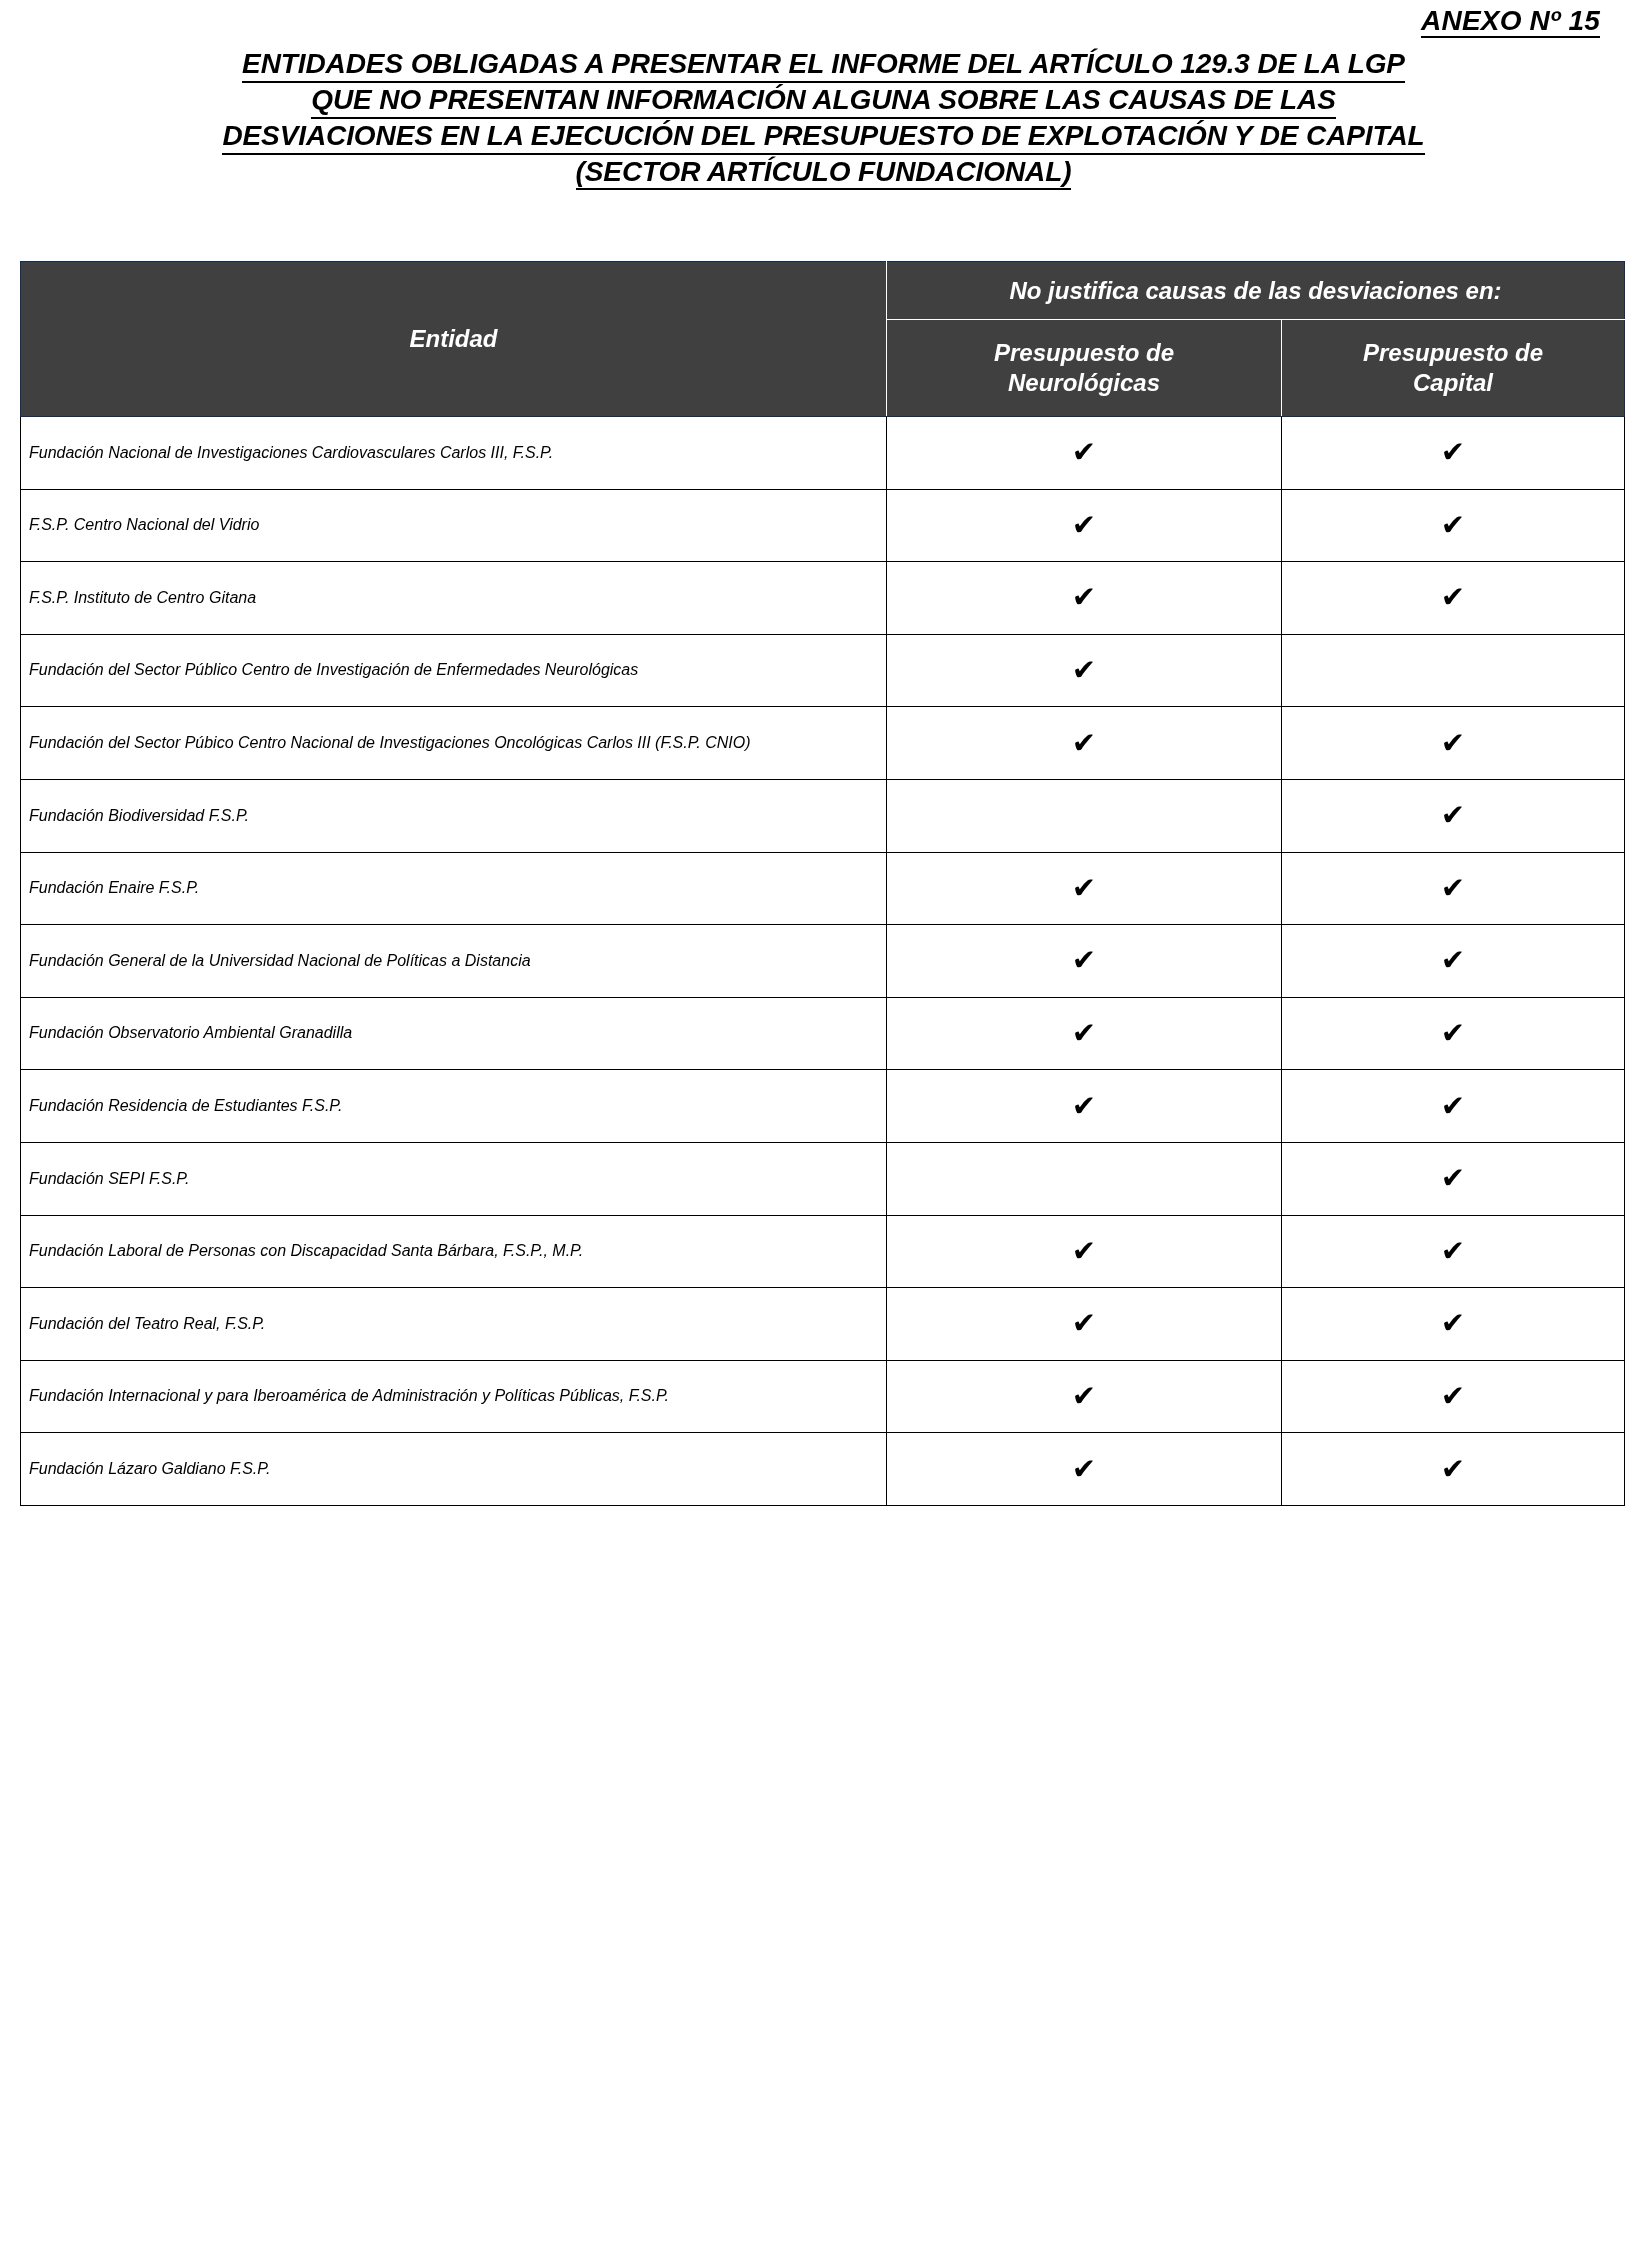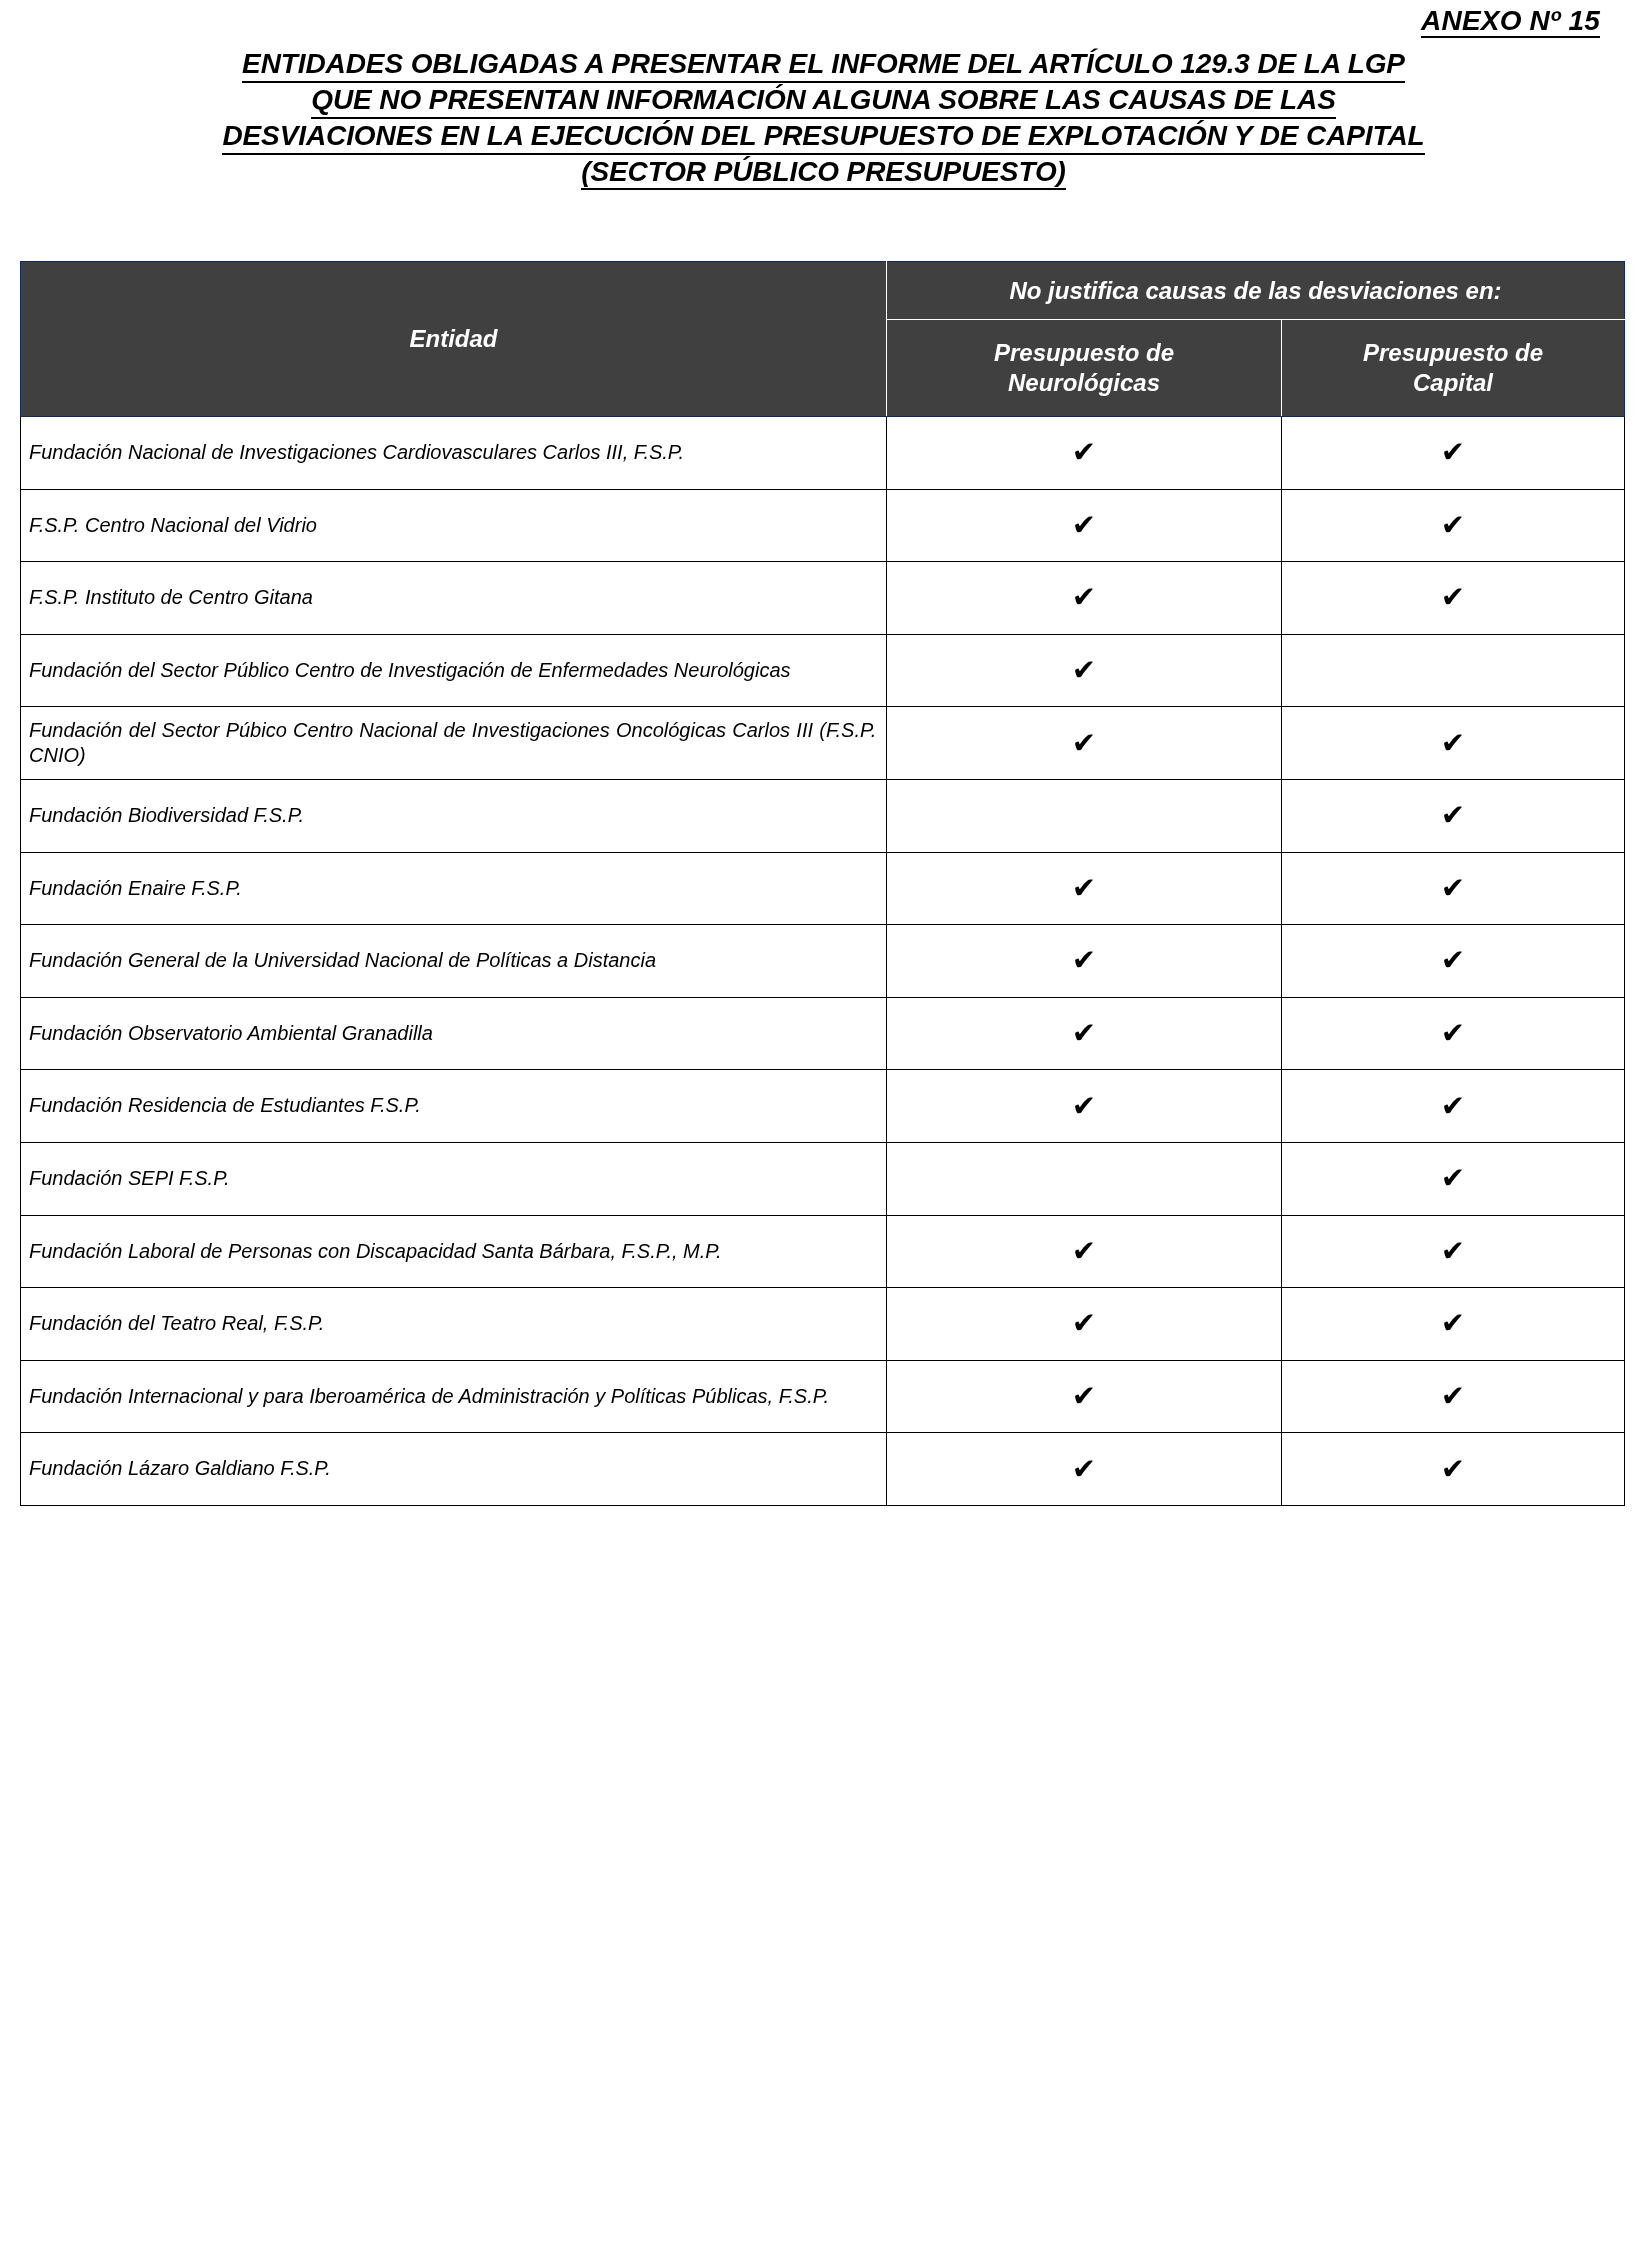--- a/index.html
+++ b/index.html
@@ -98,21 +98,21 @@
   thead th.th-sub {
     height: 86px;
     border-bottom: 1.6px solid #132a5e;
   }
   thead th.th-sub-last {
     border-right: 1.6px solid #132a5e;
   }
 
   tbody td {
     border: 1.6px solid #000000;
-    font-size: 20px;
+    font-size: 16px;
     vertical-align: middle;
     background: #ffffff;
   }
   td.cell-entidad {
     text-align: justify;
     text-align-last: left;
     padding: 7.3px 9.7px 7.3px 8px;
     line-height: 1.27;
     hyphens: none;
   }
@@ -145,21 +145,21 @@
     <div class="title-line">
       <span class="u">ENTIDADES OBLIGADAS A PRESENTAR EL INFORME DEL ARTÍCULO 129.3 DE LA LGP</span>
     </div>
     <div class="title-line">
       <span class="u">QUE NO PRESENTAN INFORMACIÓN ALGUNA SOBRE LAS CAUSAS DE LAS</span>
     </div>
     <div class="title-line">
       <span class="u">DESVIACIONES EN LA EJECUCIÓN DEL PRESUPUESTO DE EXPLOTACIÓN Y DE CAPITAL</span>
     </div>
     <div class="title-line">
-      <span class="u">(SECTOR PÚBLICO PRESUPUESTO)</span>
+      <span class="u">(SECTOR ARTÍCULO FUNDACIONAL)</span>
     </div>
   </div>
 
   <div class="table-wrap">
     <table class="anexo-table">
       <colgroup>
         <col class="c-ent">
         <col class="c-exp">
         <col class="c-cap">
       </colgroup>

